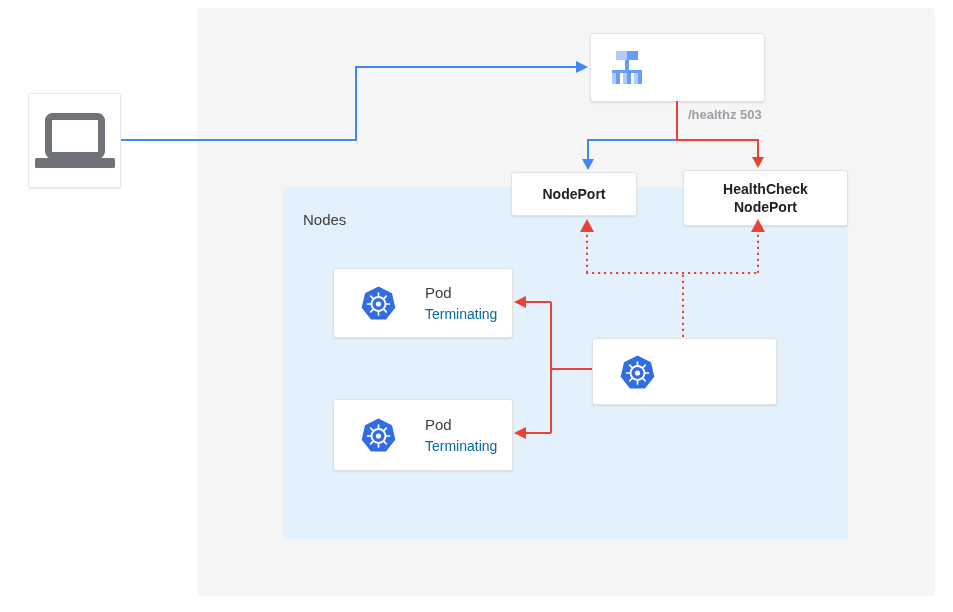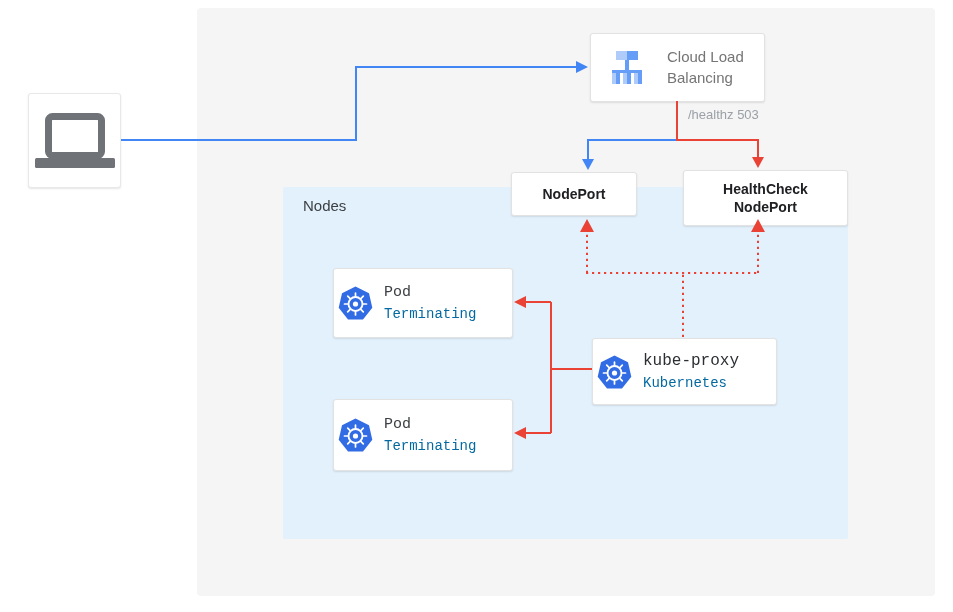--- a/index.html
+++ b/index.html
@@ -15,54 +15,54 @@
   
   .canvas-bg {
     left:197px; top:8px; width:738px; height:588px;
     background:#F5F5F6; border-radius:4px;
   }
   .nodes-bg {
     left:283px; top:187px; width:565px; height:352px;
     background:#E3F1FC; border-radius:2px;
   }
   .nodes-label {
-    left:303px; top:197px;
+    left:303px; top:211px;
     font-size:15px; color:#3C4043;
   }
 
   
   .card {
     background:#ffffff;
     border:1px solid #E2E2E2;
     border-radius:3px;
     box-shadow:0 1px 2px rgba(0,0,0,0.10);
     box-sizing:border-box;
     display:flex; align-items:center;
   }
 
   .laptop-box { left:28px; top:93px; width:93px; height:95px; justify-content:center; border-color:#E8E8E8; }
 
   .clb-box { left:590px; top:33px; width:175px; height:69px; padding-left:18px; gap:22px; }
   .clb-label { font-size:15px; color:#757575; line-height:1.35; width:92px; }
 
   .healthz-label {
     left:688px; top:107px;
-    font-size:13px; font-weight:normal; color:#9AA0A6;
+    font-size:13px; font-weight:bold; color:#9AA0A6;
   }
 
   .port-box { justify-content:center; text-align:center; }
   .nodeport-box { left:511px; top:172px; width:126px; height:44px; }
   .hc-box { left:683px; top:170px; width:165px; height:56px; }
   .port-label { font-size:14px; font-weight:bold; color:#202124; line-height:1.3; }
   .hc-box .port-label { width:120px; margin:0 auto; }
 
   .pod-box1 { left:333px; top:268px; width:180px; height:70px; }
   .pod-box2 { left:333px; top:399px; width:180px; height:72px; }
   .kp-box  { left:592px; top:338px; width:185px; height:67px; }
-  .entity { padding-left:3px; gap:10px;font-family:Liberation Mono, monospace; }
+  .entity { padding-left:26px; gap:28px; }
   .entity .txt { line-height:1.3; }
   .entity .title { font-size:15px; color:#3C4043; }
   .kp-box .title { font-size:16px; color:#2B2F33; }
   .entity .subtitle { font-size:14px; color:#0369a1; margin-top:2px; }
 
   
   .clb-icon { position:relative; width:36px; height:38px; flex:none; }
   .clb-icon i { position:absolute; display:block; }
   .c-lt { background:#AECBFA; }
   .c-dk { background:#669DF6; }
@@ -94,21 +94,20 @@
     <i class="c-dk" style="left:18px; top:2px;    width:11px; height:9px;"></i>
     <i class="c-dk" style="left:16px; top:11px;   width:4px;  height:10px;"></i>
     <i class="c-dk" style="left:3px;  top:21px;   width:30px; height:3.5px;"></i>
     <i class="c-lt" style="left:3px;  top:24.5px; width:4px;  height:11px;"></i>
     <i class="c-dk" style="left:7px;  top:24.5px; width:4px;  height:11px;"></i>
     <i class="c-lt" style="left:14px; top:24.5px; width:4px;  height:11px;"></i>
     <i class="c-dk" style="left:18px; top:24.5px; width:4px;  height:11px;"></i>
     <i class="c-lt" style="left:25px; top:24.5px; width:4px;  height:11px;"></i>
     <i class="c-dk" style="left:29px; top:24.5px; width:4px;  height:11px;"></i>
   </span>
-  <span class="clb-label">Cloud Load Balancing</span>
 </div>
 
 <div class="abs healthz-label">/healthz 503</div>
 
 <div class="abs card port-box nodeport-box">
   <span class="port-label">NodePort</span>
 </div>
 
 <div class="abs card port-box hc-box">
   <span class="port-label">HealthCheck NodePort</span>
@@ -155,24 +154,20 @@
     <polygon points="18,1.5 31.5,8.2 34.8,22.8 25.5,34.5 10.5,34.5 1.2,22.8 4.5,8.2" fill="#326CE5"></polygon>
     <g stroke="#ffffff" stroke-width="1.7" stroke-linecap="round">
       <line x1="18" y1="8" x2="18" y2="30"></line>
       <line x1="7" y1="19" x2="29" y2="19"></line>
       <line x1="10.2" y1="11.2" x2="25.8" y2="26.8"></line>
       <line x1="25.8" y1="11.2" x2="10.2" y2="26.8"></line>
     </g>
     <circle cx="18" cy="19" r="7" fill="#326CE5" stroke="#ffffff" stroke-width="1.9"></circle>
     <circle cx="18" cy="19" r="2.6" fill="#ffffff"></circle>
   </svg>
-  <span class="txt">
-    <div class="title">kube-proxy</div>
-    <div class="subtitle">Kubernetes</div>
-  </span>
 </div>
 
 <svg class="abs wires">
 
   <g fill="none" stroke="#4285F4" stroke-width="2">
     <path d="M121,140 H356 V67 H577"></path>
   </g>
   <polygon points="588,67 576,61 576,73" fill="#4285F4"></polygon>
 
   <g fill="none" stroke="#4285F4" stroke-width="2">

